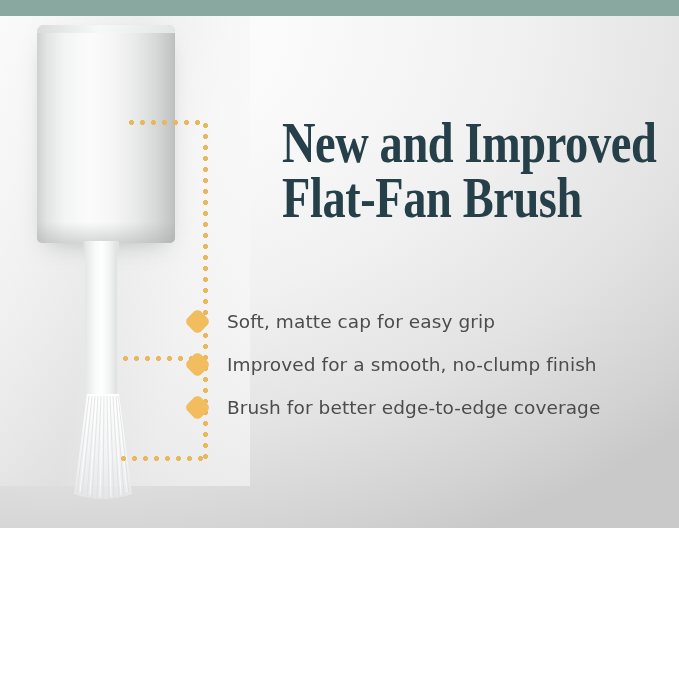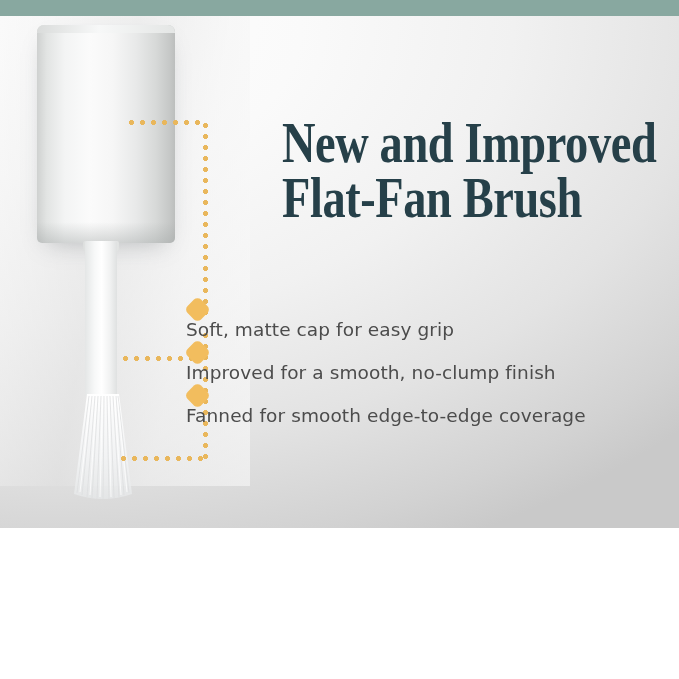--- a/index.html
+++ b/index.html
@@ -159,22 +159,22 @@
   .headline .l2 { display:block; }
 
   
   .bullets {
     position:absolute;
     left:186px; top:300px;
     width:470px;
   }
   .bullet-row {
     display:flex;
+    align-items:center;
     height:43px;
-    flex-direction:column;
   }
   .diamond {
     flex:0 0 auto;
     width:19px; height:19px;
     background:#f2bd5e;
     border-radius:5px;
     transform:rotate(45deg);
     margin-right:20px;
     margin-left:2px;
   }
@@ -295,21 +295,21 @@
     <div class="bullet-row">
       <span class="diamond"></span>
       <span class="bullet-text">Soft, matte cap for easy grip</span>
     </div>
     <div class="bullet-row">
       <span class="diamond"></span>
       <span class="bullet-text">Improved for a smooth, no-clump finish</span>
     </div>
     <div class="bullet-row">
       <span class="diamond"></span>
-      <span class="bullet-text">Fanned for smooth edge-to-edge coverage</span>
+      <span class="bullet-text">Brush for better edge-to-edge coverage</span>
     </div>
   </div>
 
   <div class="bottom-bar">
     <div class="blk blk-green"></div>
     <div class="blk blk-gold"></div>
     <div class="blk blk-cream"></div>
     <div class="blk blk-logo">
       <span class="logo-text">duri</span>
     </div>

